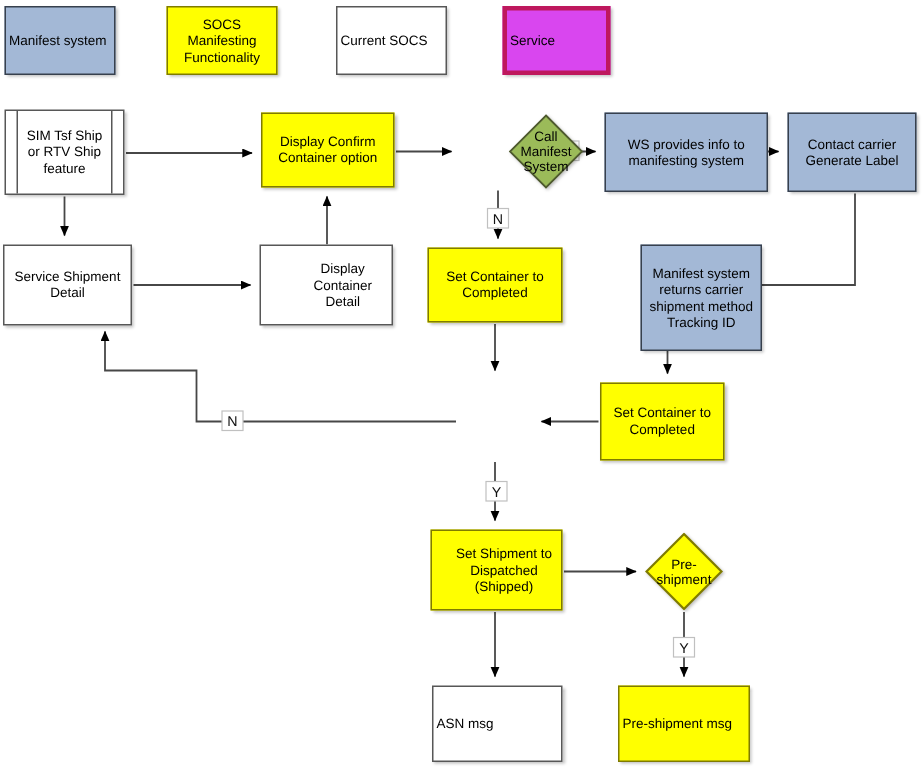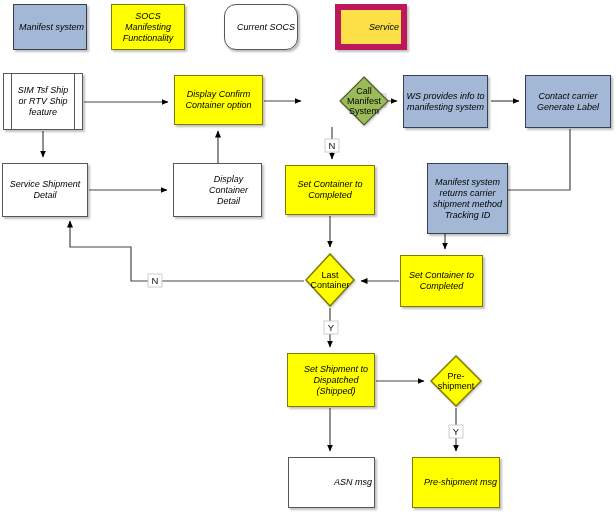--- a/index.html
+++ b/index.html
@@ -2,30 +2,29 @@
 <html><head>
 <meta charset="utf-8">
 <style>
   html,body{margin:0;padding:0;background:#ffffff;}
   #canvas{
     position:relative;width:616px;height:513px;background:#ffffff;overflow:hidden;
     font-family:"Liberation Sans","DejaVu Sans",sans-serif;
   }
   #edge-layer{position:absolute;left:0;top:0;width:616px;height:513px;z-index:1;}
   .node{
-    position:absolute;z-index:2;display:flex;align-items:center;justify-content:flex-end;
+    position:absolute;z-index:2;display:flex;align-items:center;justify-content:flex-start;
     text-align:center;font-size:9px;line-height:11px;color:#000;
     padding:2px;box-sizing:border-box;
     box-shadow:1.5px 1.5px 2px rgba(0,0,0,0.25);
-    font-style:italic;
   }
   .node.white{background:#ffffff;border:1px solid #575757;}
   .node.blue{background:#a3b8d6;border:1px solid #37404d;}
   .node.yellow{background:#ffff00;border:1.5px solid #7f7b00;}
-  .node.green{background:#fde047;border:6px solid #be185d;}
+  .node.green{background:#d946ef;border:3px solid #be185d;}
   .node.predefined::before,.node.predefined::after{
     content:"";position:absolute;top:0;bottom:0;border-left:1px solid #575757;
   }
   .node.predefined::before{left:7px;}
   .node.predefined::after{right:7px;}
   .diamond{
     position:absolute;z-index:2;display:flex;align-items:center;justify-content:center;
     text-align:center;font-size:9px;line-height:10px;color:#000;box-sizing:border-box;
   }
   .diamond > svg{position:absolute;left:0;top:0;filter:drop-shadow(1.5px 1.5px 1px rgba(0,0,0,0.25));}
@@ -81,71 +80,65 @@
     <g>
       <rect class="elabel-box" x="324" y="321" width="14" height="13"></rect>
       <text class="elabel-text" x="331" y="331">Y</text>
     </g>
     <g>
       <rect class="elabel-box" x="449" y="425" width="14" height="13"></rect>
       <text class="elabel-text" x="456" y="435">Y</text>
     </g>
   </svg>
 
-  <div class="node blue" style="left:3px;top:4px;width:74px;height:46px;margin-left:10px;">
+  <div class="node blue" style="left:3px;top:4px;width:74px;height:46px;">
     <span>Manifest system</span>
   </div>
   <div class="node yellow" style="left:111px;top:4px;width:74px;height:46px;">
     <span>SOCS Manifesting Functionality</span>
   </div>
-  <div class="node white" style="left:224px;top:4px;width:74px;height:46px;border-radius:12px;">
+  <div class="node white" style="left:224px;top:4px;width:74px;height:46px;">
     <span>Current SOCS</span>
   </div>
   <div class="node green" style="left:335px;top:4px;width:72px;height:46px;">
     <span>Service</span>
   </div>
 
   <div class="node yellow" style="left:174px;top:75px;width:89px;height:50px;">
     <span>Display Confirm Container option</span>
   </div>
   <div class="node white predefined" style="left:3px;top:73px;width:80px;height:57px;padding:2px 10px;">
     <span>SIM Tsf Ship or RTV Ship feature</span>
   </div>
   <div class="diamond green-d" style="left:307px;top:76px;width:50px;height:50px;margin-left:32px;">
     <svg width="50" height="50" viewBox="0 0 50 50">
       <polygon points="25,1 49,25 25,49 1,25"></polygon>
     </svg>
     <span class="dlabel">Call Manifest System</span>
   </div>
-  <div class="node blue" style="left:403px;top:75px;width:85px;height:53px;">
+  <div class="node blue" style="left:403px;top:75px;width:109px;height:53px;">
     <span>WS provides info to manifesting system</span>
   </div>
   <div class="node blue" style="left:525px;top:75px;width:86px;height:53px;">
     <span>Contact carrier Generate Label</span>
   </div>
 
   <div class="node white" style="left:2px;top:163px;width:86px;height:54px;">
     <span>Service Shipment Detail</span>
   </div>
   <div class="node white" style="left:173px;top:163px;width:89px;height:54px;padding-left:24px;">
     <span>Display Container Detail</span>
   </div>
   <div class="node yellow" style="left:285px;top:165px;width:90px;height:50px;">
     <span>Set Container to Completed</span>
   </div>
   <div class="node blue" style="left:407px;top:163px;width:81px;height:71px;margin-left:20px;">
     <span>Manifest system returns carrier shipment method Tracking ID</span>
   </div>
 
-  <div class="diamond yellow-d" style="left:305px;top:253px;width:50px;height:54px;">
-    <svg width="50" height="54" viewBox="0 0 50 54">
-      <polygon points="25,1 49,27 25,53 1,27"></polygon>
-    </svg>
-    <span class="dlabel">Last Container</span>
-  </div>
   <div class="node yellow" style="left:400px;top:255px;width:83px;height:52px;">
     <span>Set Container to Completed</span>
   </div>
 
   <div class="node yellow" style="left:287px;top:353px;width:88px;height:54px;padding-left:12px;">
     <span>Set Shipment to Dispatched (Shipped)</span>
   </div>
   <div class="diamond yellow-d" style="left:430px;top:355px;width:52px;height:52px;">
     <svg width="52" height="52" viewBox="0 0 52 52">
       <polygon points="26,1 51,26 26,51 1,26"></polygon>

